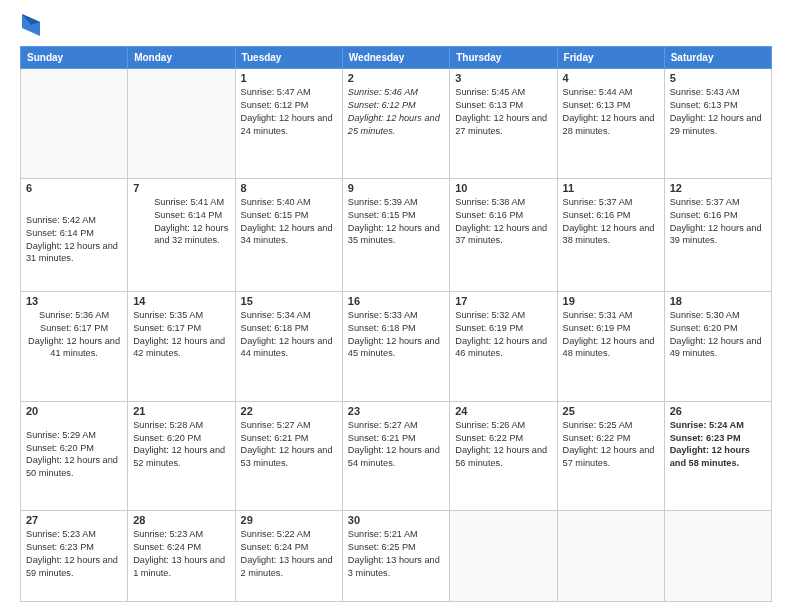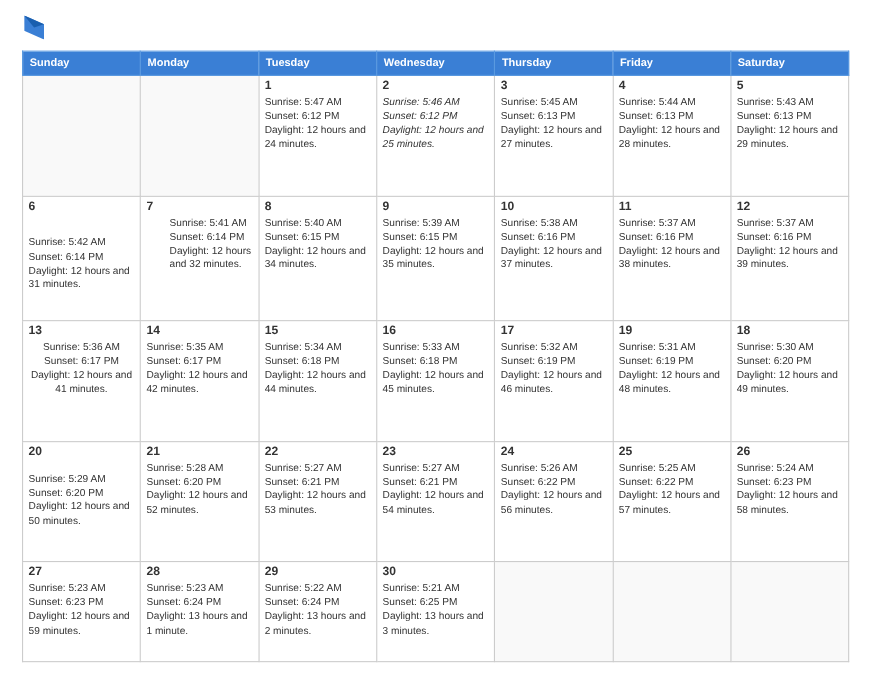--- a/index.html
+++ b/index.html
@@ -281,21 +281,21 @@
 Daylight: 12 hours and 56 minutes.</div>
           </td>
           <td>
             <span class="day-num">25</span>
             <div class="day-info" style="white-space: pre-line;">Sunrise: 5:25 AM
 Sunset: 6:22 PM
 Daylight: 12 hours and 57 minutes.</div>
           </td>
           <td>
             <span class="day-num">26</span>
-            <div class="day-info" style="white-space: pre-line;">Sunrise: 5:24 AM
+            <div class="day-info" style="white-space: pre-line; font-weight: bold;">Sunrise: 5:24 AM
 Sunset: 6:23 PM
 Daylight: 12 hours and 58 minutes.</div>
           </td>
         </tr>
         <tr>
           <td>
             <span class="day-num">27</span>
             <div class="day-info" style="white-space: pre-line;">Sunrise: 5:23 AM
 Sunset: 6:23 PM
 Daylight: 12 hours and 59 minutes.</div>

